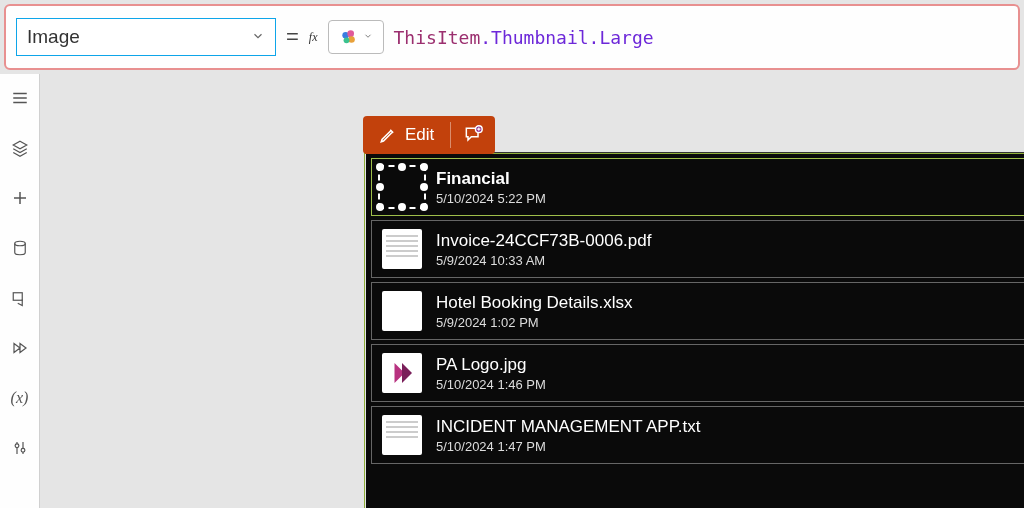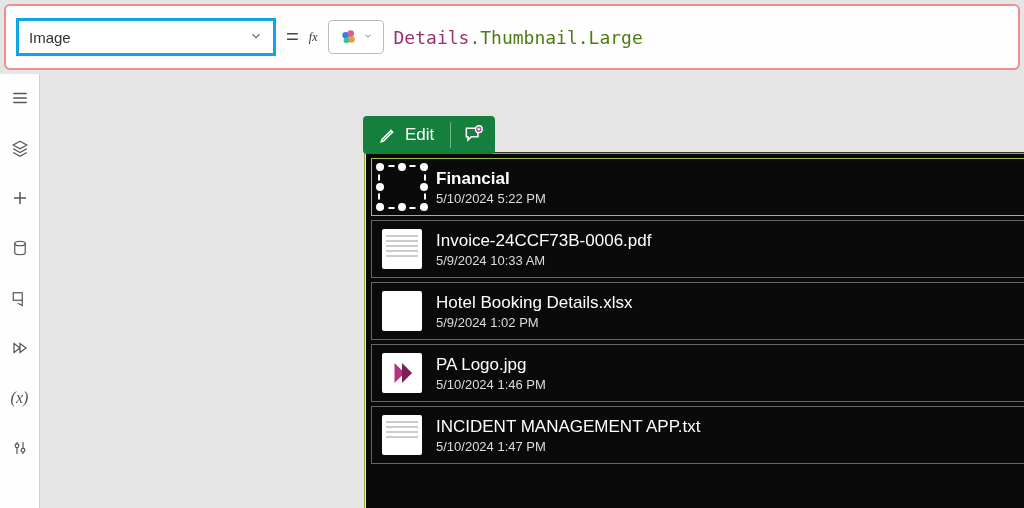--- a/index.html
+++ b/index.html
@@ -5,54 +5,54 @@
 * { box-sizing: border-box; margin: 0; padding: 0; }
 body { font-family: "Segoe UI", Arial, sans-serif; background: #e5e5e5; width: 1024px; height: 508px; overflow: hidden; }
 
 .topbar {
   display: flex; align-items: center; gap: 10px;
   padding: 12px 10px; background: #fefefe;
   border: 2px solid #e89090; border-radius: 6px;
   margin: 4px;
 }
 .prop-select {
-  width: 260px; height: 38px; border: 3px solid #0ea5e9;
+  width: 260px; height: 38px; border: 1px solid #0ea5e9;
   display: flex; align-items: center; justify-content: space-between;
-  padding: 0 10px; font-size: 15px; color: #333; background: #fff;
+  padding: 0 10px; font-size: 19px; color: #333; background: #fff;
 }
 .prop-select .chev { color: #666; }
 .eq { font-size: 22px; color: #444; }
 .fx { font-size: 12px; font-style: italic; font-family: "Times New Roman", serif; color: #333; }
 .copilot-chip {
   width: 56px; height: 34px; border: 1px solid #bbb; border-radius: 4px;
   display: flex; align-items: center; justify-content: center; gap: 4px;
   background: #fff;
 }
 .copilot-chip .chev2 { color: #666; font-size: 12px; }
 .formula { font-family: Consolas, monospace; font-size: 18px; display: flex; }
 .formula .kw { color: #9b2f6f; }
-.formula .member { color: #4d7c0f; }
+.formula .member { color: #6d28d9; }
 
 .main { display: flex; height: calc(508px - 64px); }
 .leftbar {
   width: 40px; background: #fefefe; border-right: 1px solid #d0d0d0;
   display: flex; flex-direction: column; align-items: center; padding-top: 14px; gap: 30px;
 }
 .leftbar .ico { width: 20px; height: 20px; color: #555; display:flex; align-items:center; justify-content:center; }
 
 .canvas { flex: 1; background: #e5e5e5; position: relative; }
 .app-frame {
   position: absolute; left: 326px; top: 78px;
   width: 690px; height: 368px; background: #0a0a0a;
   border-top: 1px solid #333;
 }
 
 .toolbar {
   position: absolute; left: -2px; top: -38px;
-  background: #15803d; display: flex; align-items: center;
+  background: #c2410c; display: flex; align-items: center;
   border-radius: 4px; overflow: hidden; height: 38px;
 }
 .toolbar .editbtn {
   display: flex; align-items: center; gap: 8px; padding: 0 16px;
   color: #fff; font-size: 17px; height: 100%;
 }
 .toolbar .divider { width: 1px; height: 26px; background: rgba(255,255,255,0.4); }
 .toolbar .comment { padding: 0 12px; color: #fff; display:flex; align-items:center; }
 
 .gallery {
@@ -113,21 +113,21 @@
       <circle cx="15" cy="15" r="4" fill="#e8a13a"></circle>
         <circle cx="9" cy="16" r="3.5" fill="#3ac28f"></circle>
     </svg>
     <span class="chev2">
       <svg width="10" height="10" viewBox="0 0 24 24">
           <path d="M6 9l6 6 6-6" stroke="#666" stroke-width="2" fill="none"></path>
         </svg>
     </span>
   </div>
   <div class="formula">
-    <span class="kw">Details</span>
+    <span class="kw">ThisItem</span>
       <span class="member">.Thumbnail.Large</span>
   </div>
 </div>
 
 <div class="main">
 
   <div class="leftbar">
     <div class="ico">
         <svg width="18" height="18" viewBox="0 0 24 24">
           <path d="M3 6h18M3 12h18M3 18h18" stroke="#555" stroke-width="2"></path>

